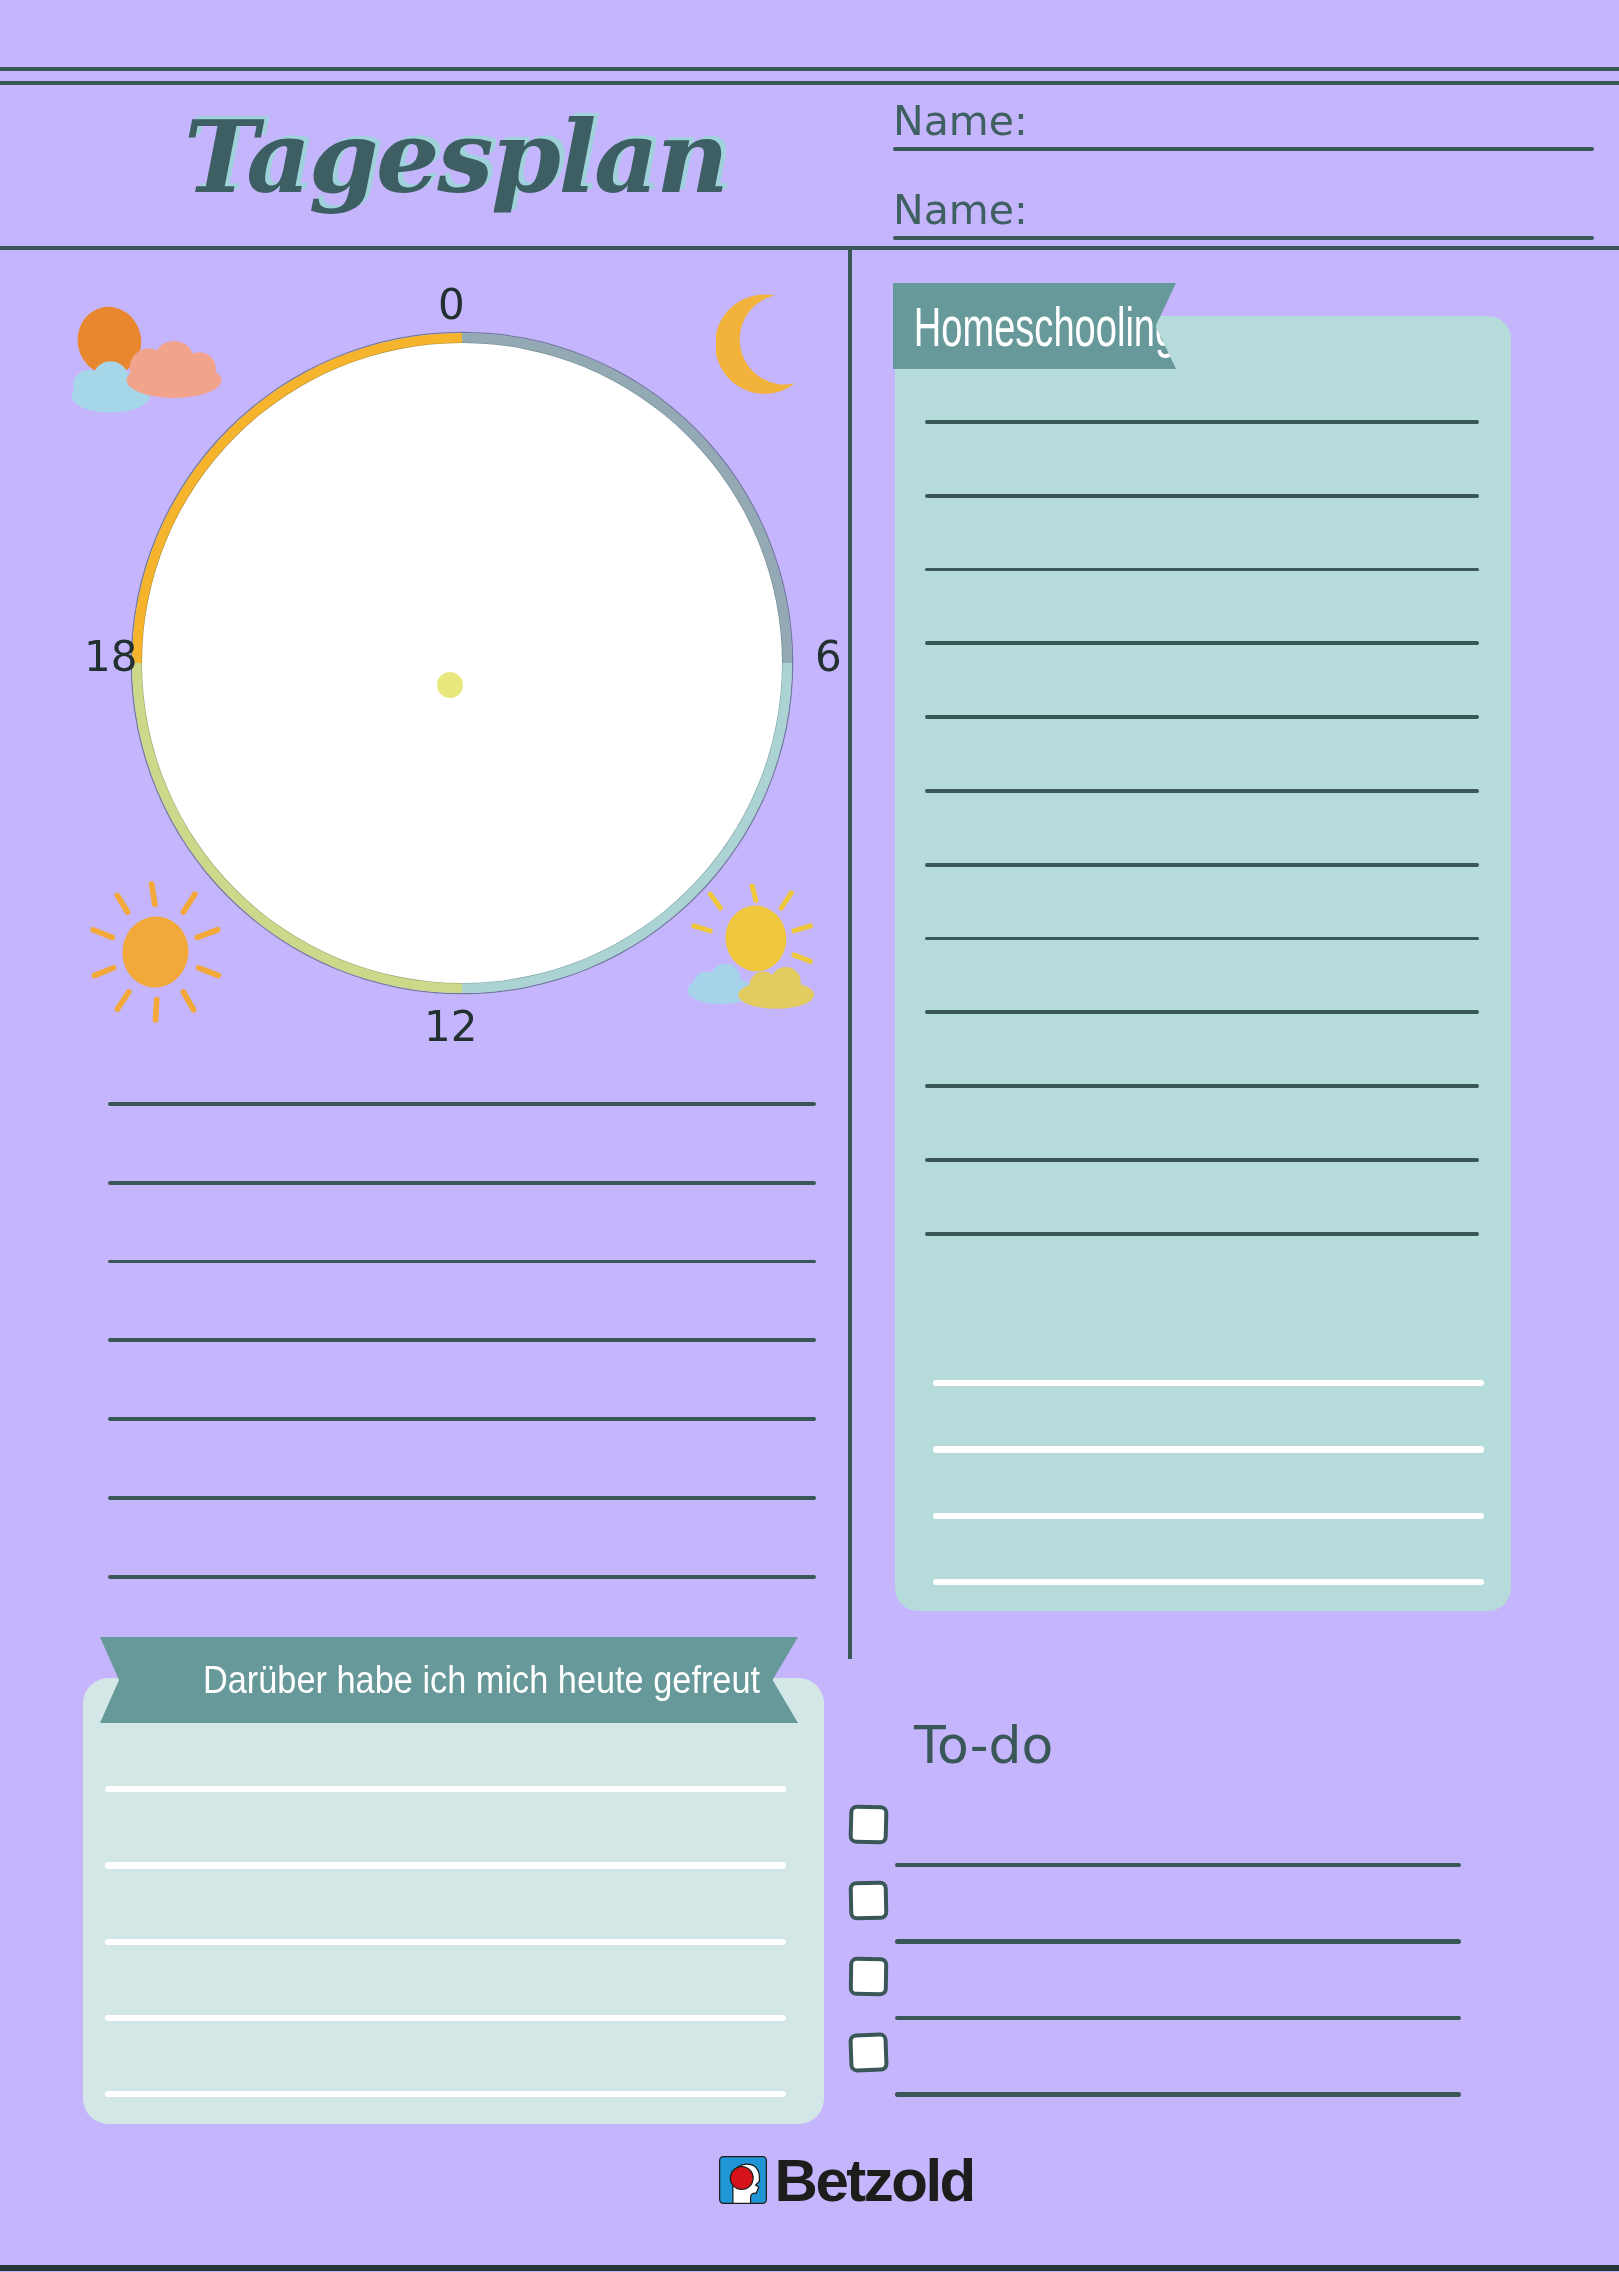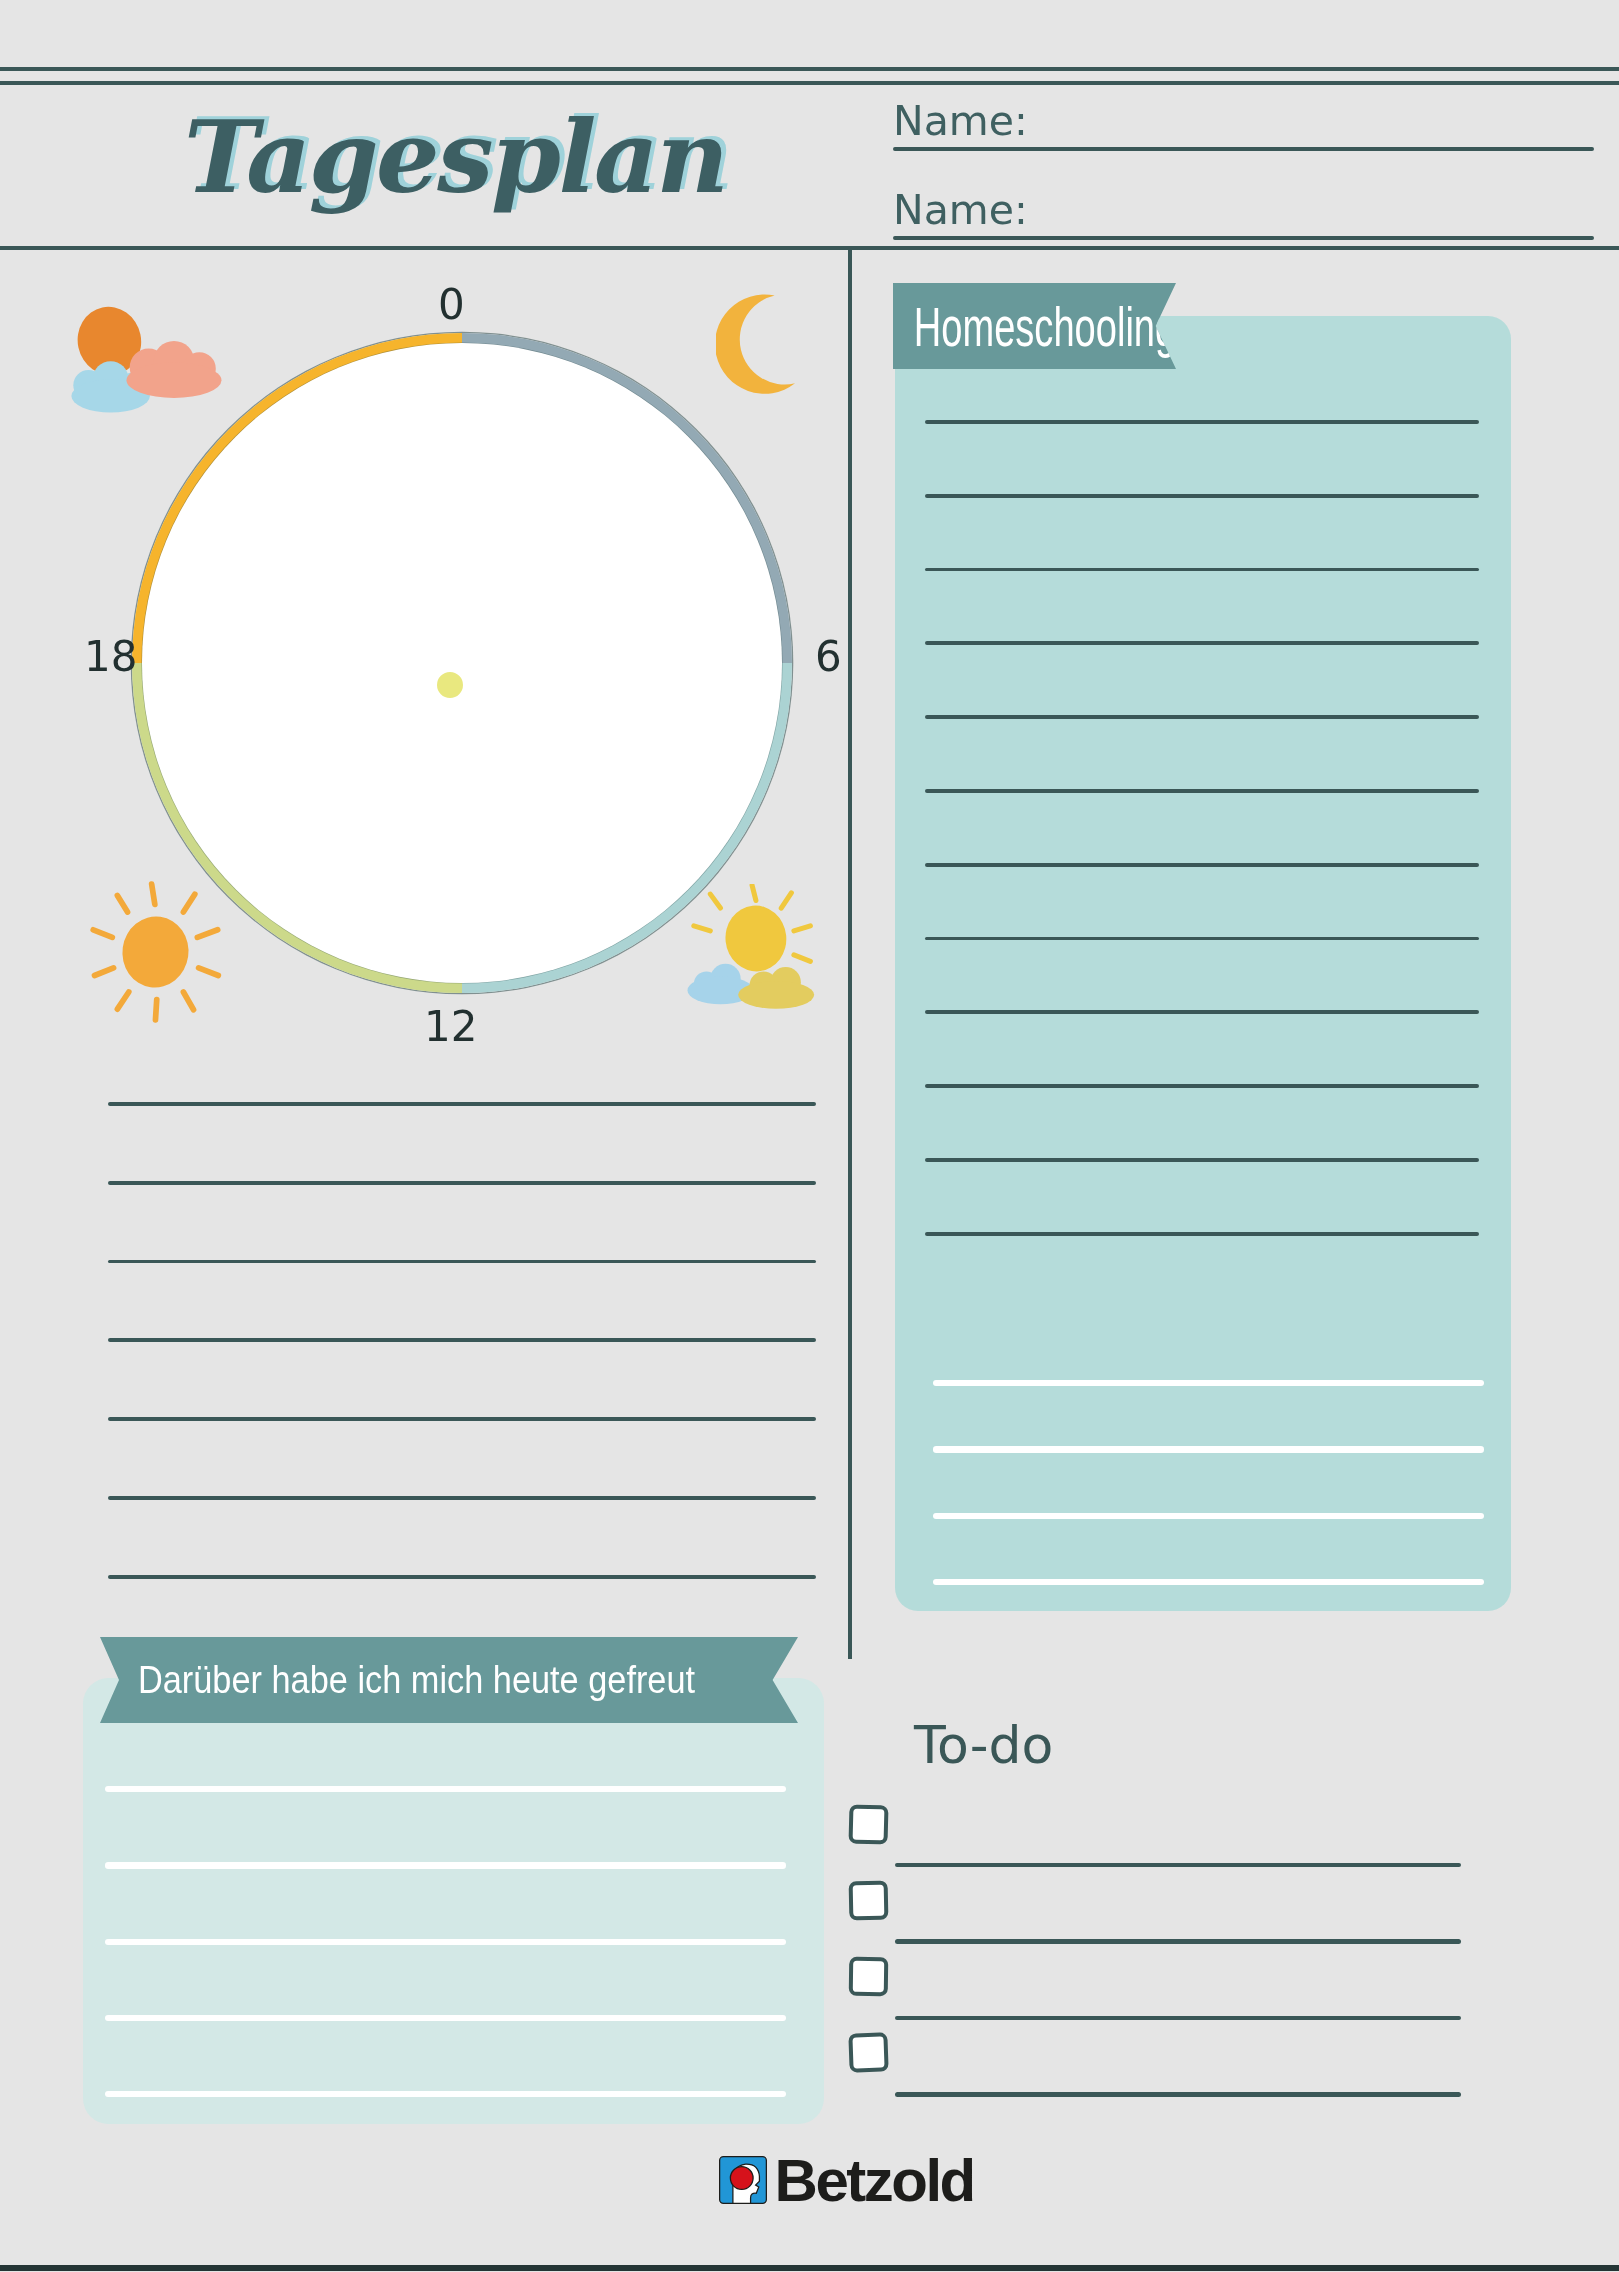--- a/index.html
+++ b/index.html
@@ -14,21 +14,21 @@
     --seg-morning:#abd3d3;
     --seg-afternoon:#ccd98a;
     --seg-evening:#f6b42c;
     --center-yellow:#e9e87f;
     --logo-blue:#2196d6;
     --logo-red:#d6121b;
     --near-black:#223030;
   }
   *{margin:0;padding:0;box-sizing:border-box;}
   body{background:#888;font-family:"Liberation Sans",sans-serif;}
-  .page{position:relative;width:1620px;height:2273px;background:#e5e5e5;overflow:hidden;}
+  .page{position:relative;width:1620px;height:2273px;background:#c4b5fd;overflow:hidden;}
 
   .hline{position:absolute;left:0;width:1620px;height:4.4px;background:var(--ink);}
   .top-line-1{top:67px;}
   .top-line-2{top:81px;}
   .header-divider{top:246px;height:3.8px;}
   .bottom-line{top:2265px;height:5.7px;background:#243535;}
 
   .v-divider{position:absolute;left:848px;top:246px;width:3.8px;height:1413px;background:var(--ink);}
 
   .page-title{
@@ -106,21 +106,21 @@
 
   
   .banner{position:absolute;background:var(--banner);display:flex;align-items:center;}
   .banner-label{color:#ffffff;font-family:"Liberation Sans",sans-serif;white-space:nowrap;}
   .hs-banner{left:893px;top:283px;width:283px;height:86px;
     clip-path:polygon(0 0,100% 0,calc(100% - 20.3px) 50%,100% 100%,0 100%);}
   .hs-banner .banner-label{font-size:56px;transform:scaleX(.68);transform-origin:left center;padding-left:30.5px;}
   .notiz-banner{left:895px;top:1227px;width:185px;height:88px;
     clip-path:polygon(0 0,100% 0,calc(100% - 21.6px) 50%,100% 100%,0 100%);}
   .notiz-banner .banner-label{font-size:47px;transform:scaleX(.8);transform-origin:left center;padding-left:42px;}
-  .gefreut-banner{left:100px;top:1637px;width:698px;height:86px;justify-content:flex-start;
+  .gefreut-banner{left:100px;top:1637px;width:698px;height:86px;justify-content:flex-end;
     clip-path:polygon(0 0,100% 0,calc(100% - 25.4px) 50%,100% 100%,0 100%,19px 50%);}
   .gefreut-banner .banner-label{font-size:39px;transform:scaleX(.88);transform-origin:center center;}
 
   
   .todo-title{position:absolute;left:914px;top:1718px;color:var(--ink);
     font-family:"DejaVu Sans",sans-serif;font-size:52px;line-height:55px;}
   .todo-checks{position:absolute;left:849px;top:1805px;display:flex;flex-direction:column;gap:37px;}
   .todo-box{width:39px;height:39px;border:4.4px solid var(--ink);border-radius:7.6px;background:#fff;}
   .todo-box:nth-child(1){transform:rotate(1.5deg);}
   .todo-box:nth-child(2){transform:rotate(-1.2deg);}

